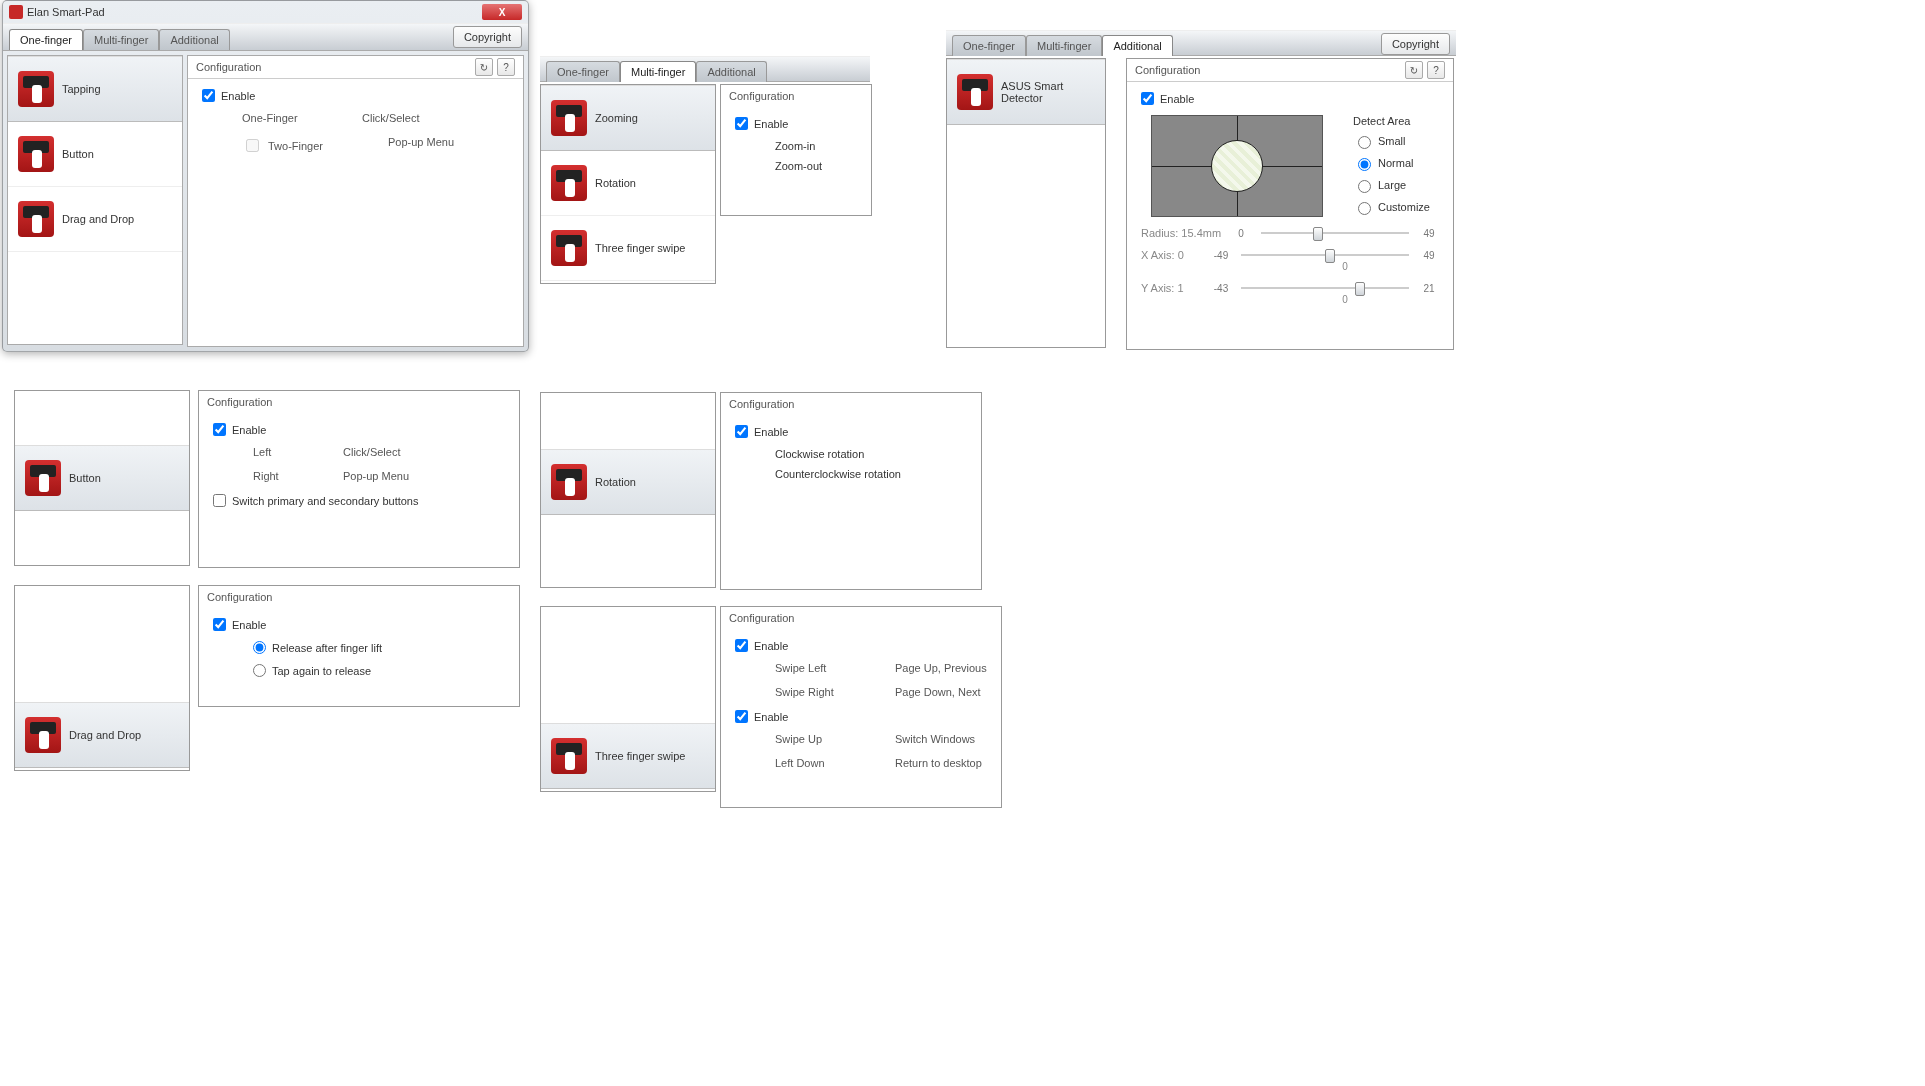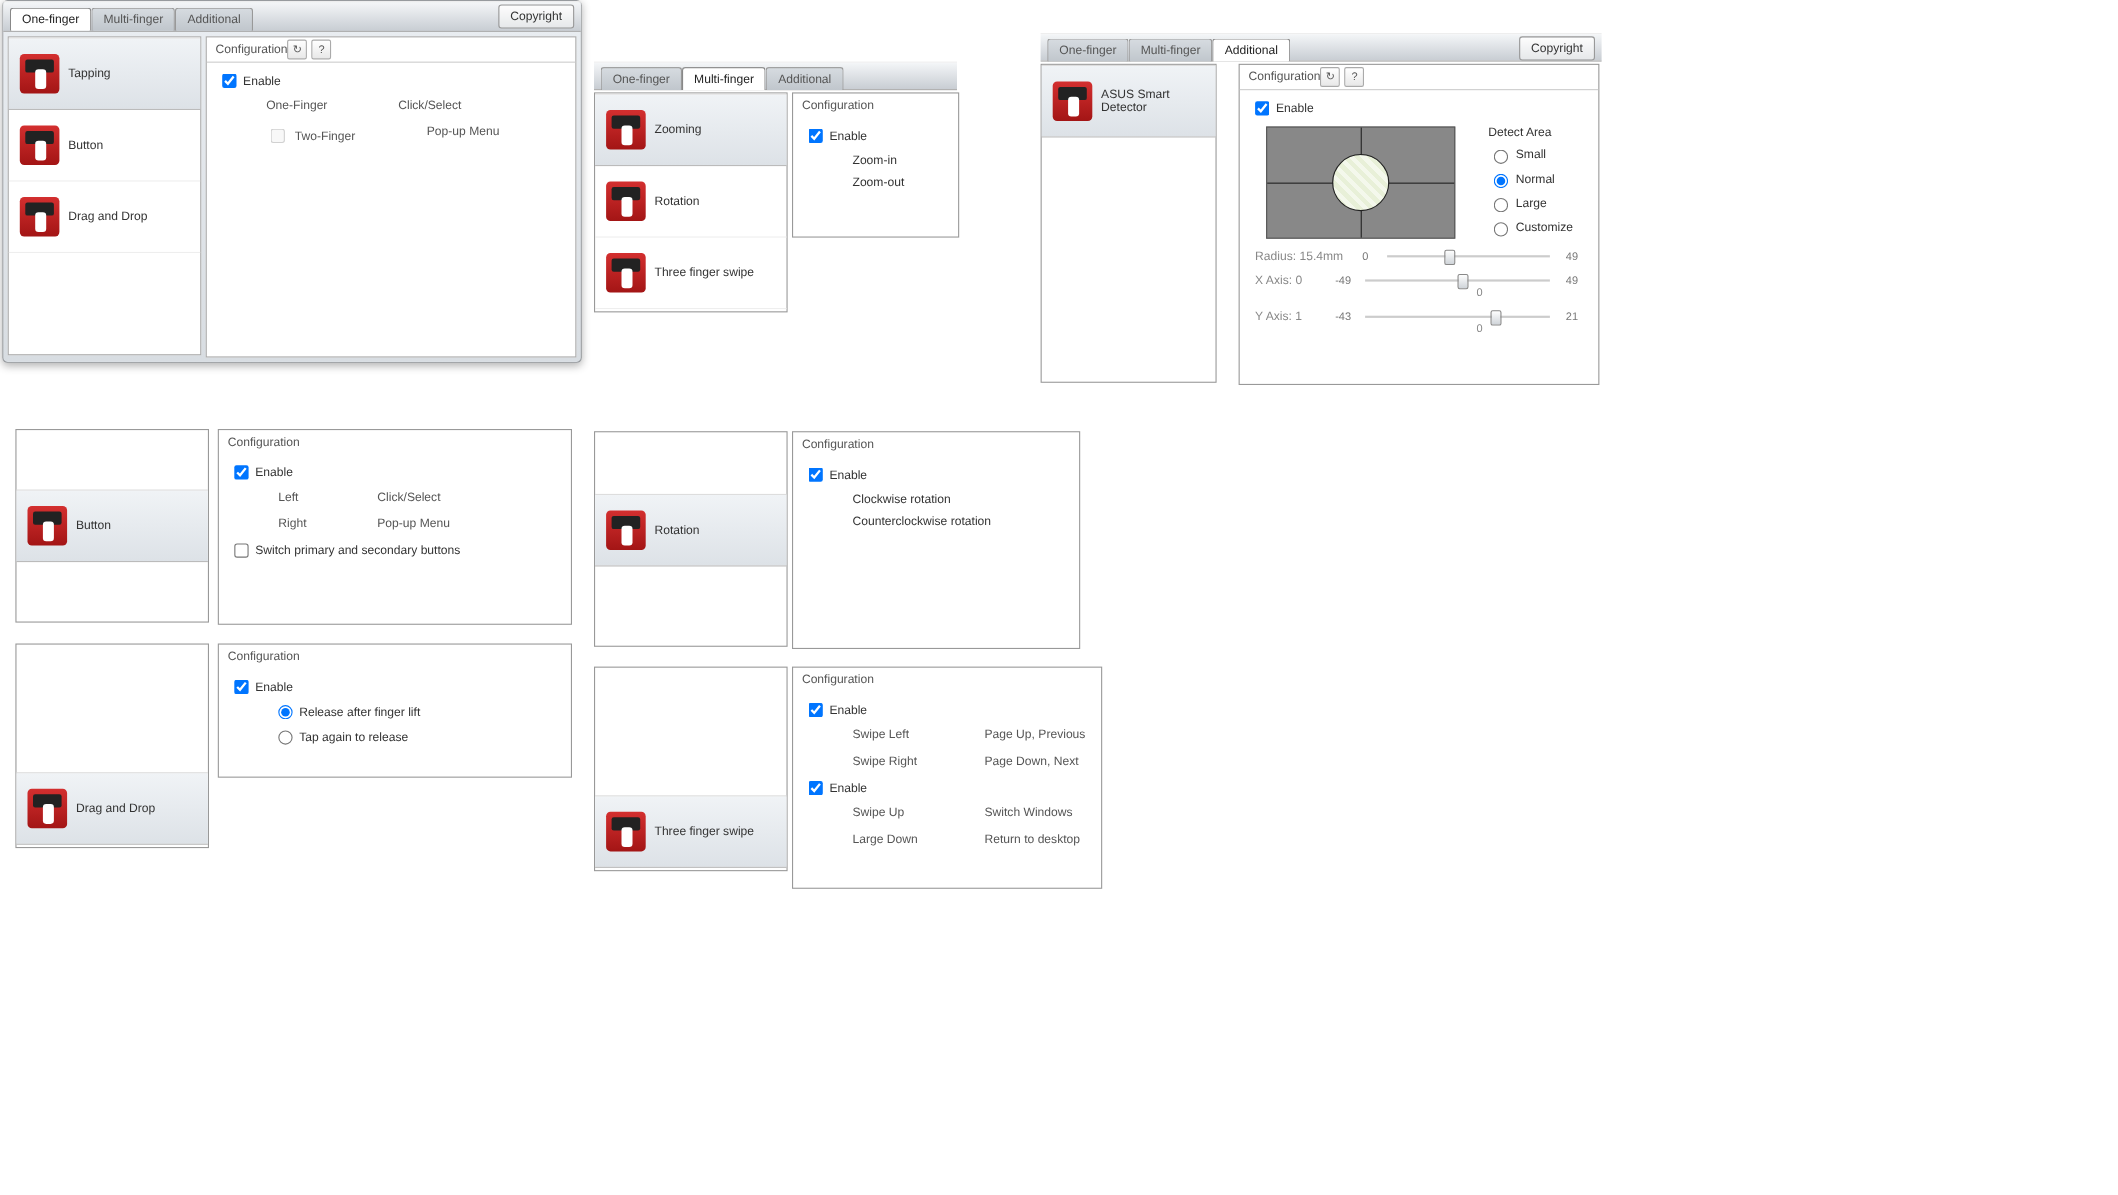--- a/index.html
+++ b/index.html
@@ -140,21 +140,21 @@
   .config-panel {
     flex: 1;
     background: #fff;
     border: 1px solid #aaa;
     position: relative;
   }
   .config-header {
     height: 22px;
     border-bottom: 1px solid #ccc;
     padding: 0 8px;
-    display: flex; align-items: center; justify-content: flex-start;
+    display: flex; align-items: center; justify-content: space-between;
     color: #555;
   }
   .config-btns { display: flex; gap: 4px; }
   .round-btn {
     width: 16px; height: 16px;
     border: 1px solid #aaa;
     border-radius: 2px;
     background: linear-gradient(to bottom,#fff,#e8e8e8);
     display: flex; align-items: center; justify-content: center;
     font-size: 10px;
@@ -222,20 +222,27 @@
   .slider-row { display:flex; align-items:center; gap:10px; color:#888; margin-top:10px; font-size:11px;}
   .track { flex:1; height:2px; background:#ccc; position:relative;}
   .knob { position:absolute; top:-5px; width:8px; height:12px; background: linear-gradient(to bottom,#fefefe,#cfd4d9); border:1px solid #888; border-radius:2px;}
   .lbl { min-width:60px; text-align:left;}
   .vcol { display:flex; flex-direction:column; align-items:center; font-size:10px; color:#777; min-width:20px;}
 </style>
 </head>
 <body>
 
 <div class="dialog" style="left:2px; top:0px; width:525px;">
+  <div class="titlebar">
+    <div class="titlebar-left">
+      <span class="app-icon"></span>
+      <span>Elan Smart-Pad</span>
+    </div>
+    <div class="close-btn">X</div>
+  </div>
   <div class="tab-row">
     <div class="tab active">One-finger</div>
     <div class="tab">Multi-finger</div>
     <div class="tab">Additional</div>
     <div class="copyright">Copyright</div>
   </div>
   <div class="body-row">
     <div class="sidebar" style="height:290px;">
       <div class="sidebar-item selected">
         <span class="gesture-icon"></span>
@@ -534,19 +541,19 @@
       <label class="chk">
         <input type="checkbox" checked="" style="">
         <span>Enable</span>
       </label>
       <div class="grid-opts">
         <div class="row">
             <span>Swipe Up</span>
             <span>Switch Windows</span>
           </div>
         <div class="row">
-            <span>Large Down</span>
+            <span>Left Down</span>
             <span>Return to desktop</span>
           </div>
       </div>
     </div>
   </div>
 </div>
 
 </body></html>

